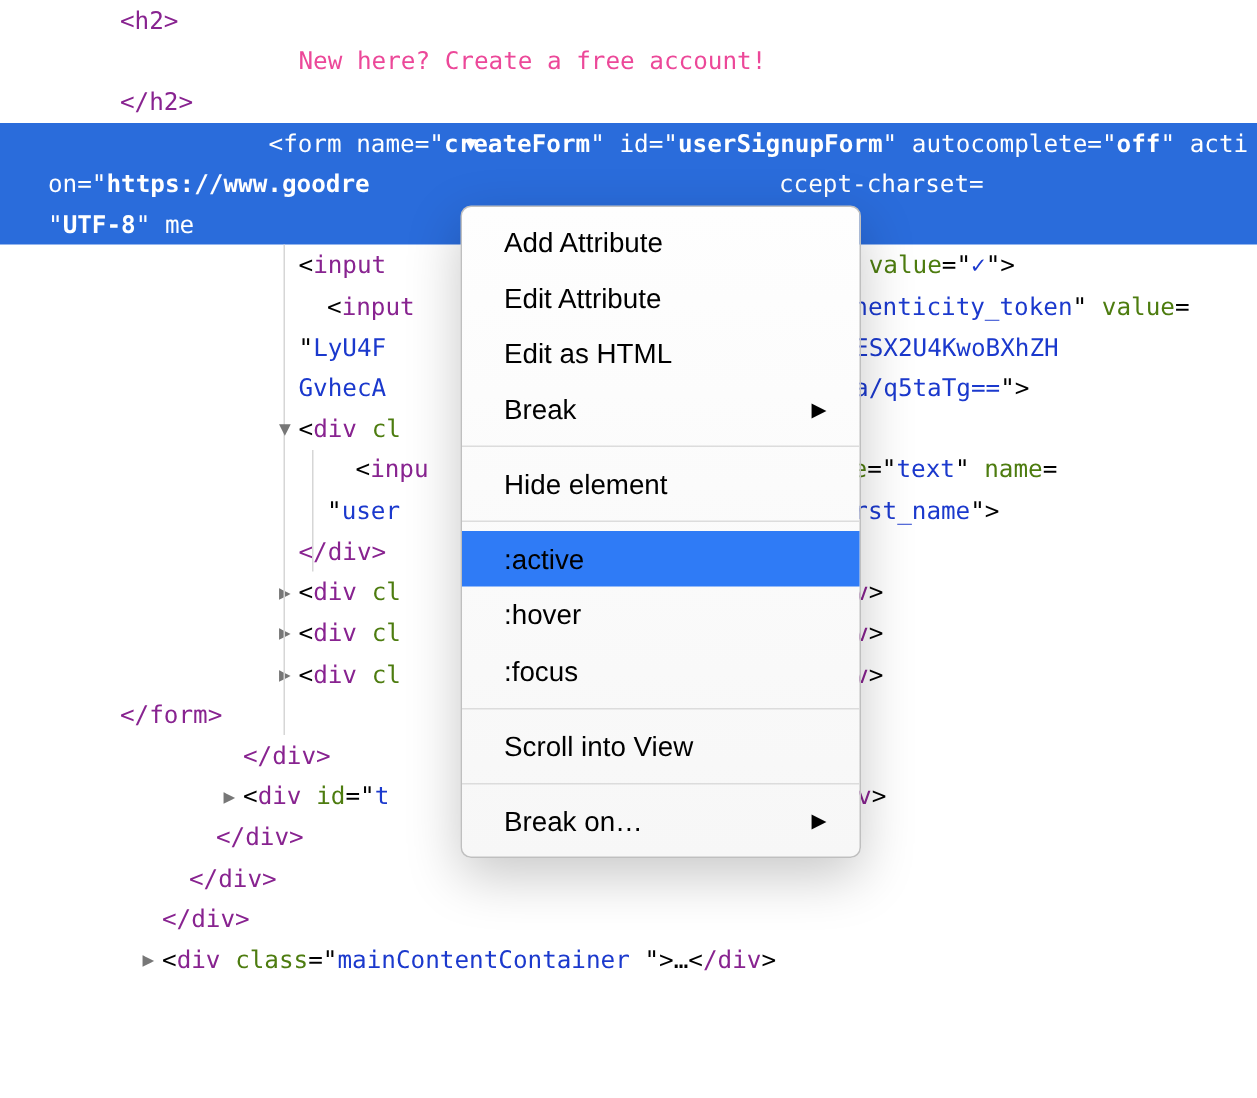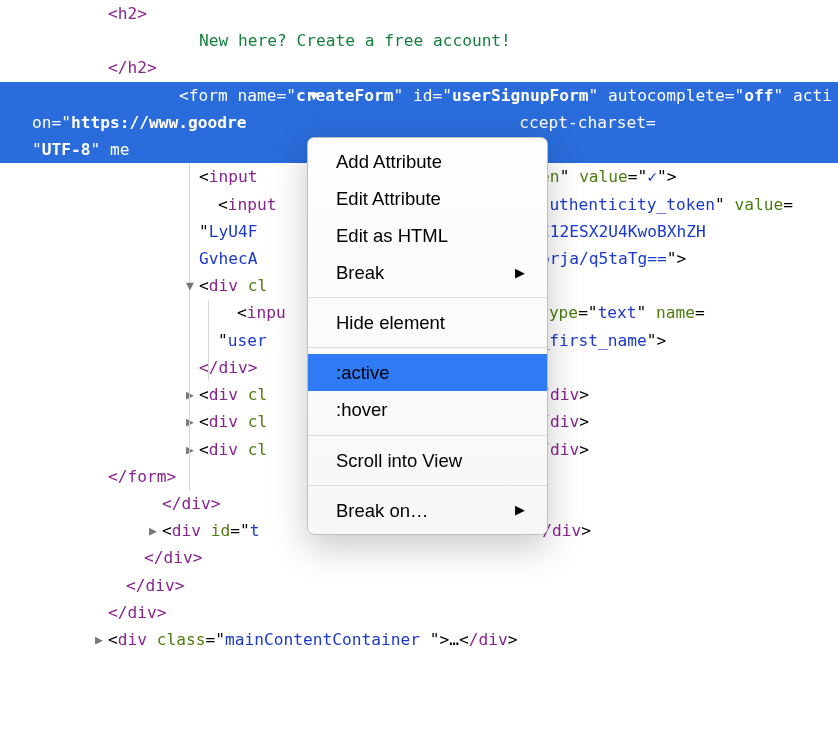--- a/index.html
+++ b/index.html
@@ -9,23 +9,23 @@
     line-height: 1.68;
     background:#fff;
     color:#000;
     width:838px;
     height:732px;
     overflow:hidden;
   }
   .tag   { color:#882390; }
   .attrn { color:#4d7c0f; }
   .attrv { color:#1b39cd; }
-  .txt   { color:#15803d; }
+  .txt   { color:#ec4899; }
   .row { white-space: pre; padding-left:0; }
-  .indent0 { padding-left:80px;margin-left:28px; }
+  .indent0 { padding-left:80px; }
   .indent1 { padding-left:199px; }
   .indent-1 { padding-left:162px; }
   .indent-2 { padding-left:144px; }
   .arrow {
     display:inline-block;
     width:14px;
     text-align:center;
     color:#777;
     margin-left:-16px;
     margin-right:2px;
@@ -48,21 +48,21 @@
     color:#fff;
     font-size:20px;
     letter-spacing:2px;
   }
 
   
   .ctxmenu {
     position:absolute;
     left:307px;
     top:137px;
-    width:241px;
+    width:267px;
     background: linear-gradient(#fefefe,#f7f7f7);
     border:1px solid #bfbfbf;
     border-radius:7px;
     box-shadow: 0 12px 36px rgba(0,0,0,0.22);
     padding:5px 0;
     font-family: -apple-system, "Helvetica Neue", Arial, sans-serif;
     font-size:18.5px;
     color:#000;
   }
   .ctxmenu .mi {
@@ -149,20 +149,23 @@
   <div class="mi">
       <span>Hide element</span>
     </div>
   <hr>
   <div class="mi sel">
       <span>:active</span>
     </div>
   <div class="mi">
       <span>:hover</span>
     </div>
+  <div class="mi">
+      <span>:focus</span>
+    </div>
   <hr>
   <div class="mi">
       <span>Scroll into View</span>
     </div>
   <hr>
   <div class="mi">
       <span>Break on…</span>
       <span class="sub">▶</span>
     </div>
 </div>

